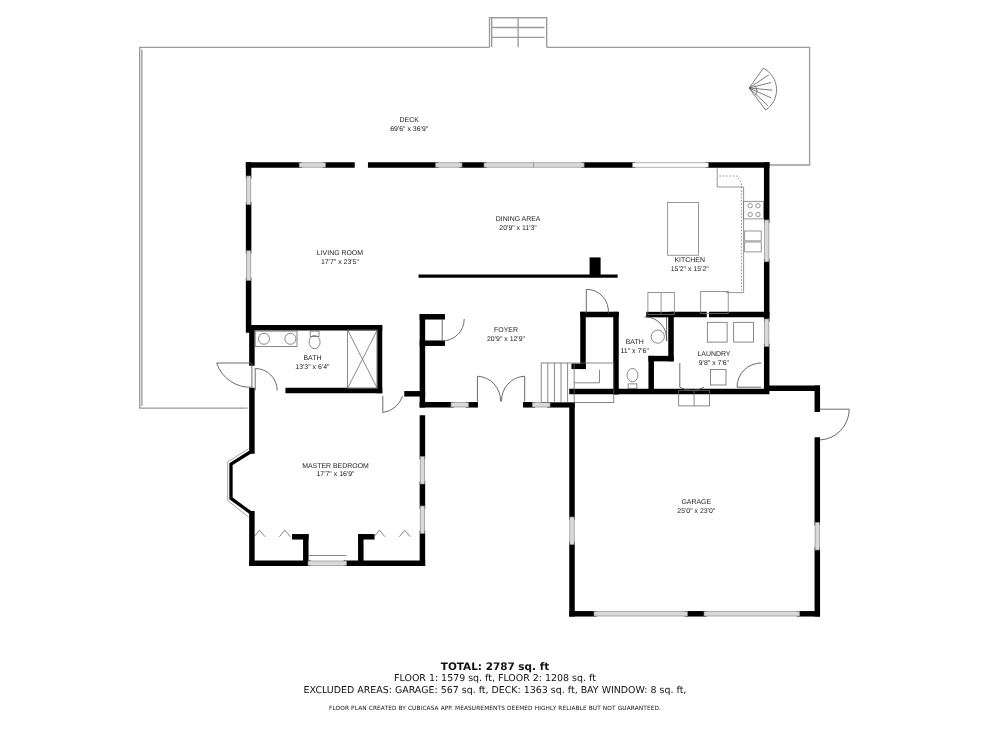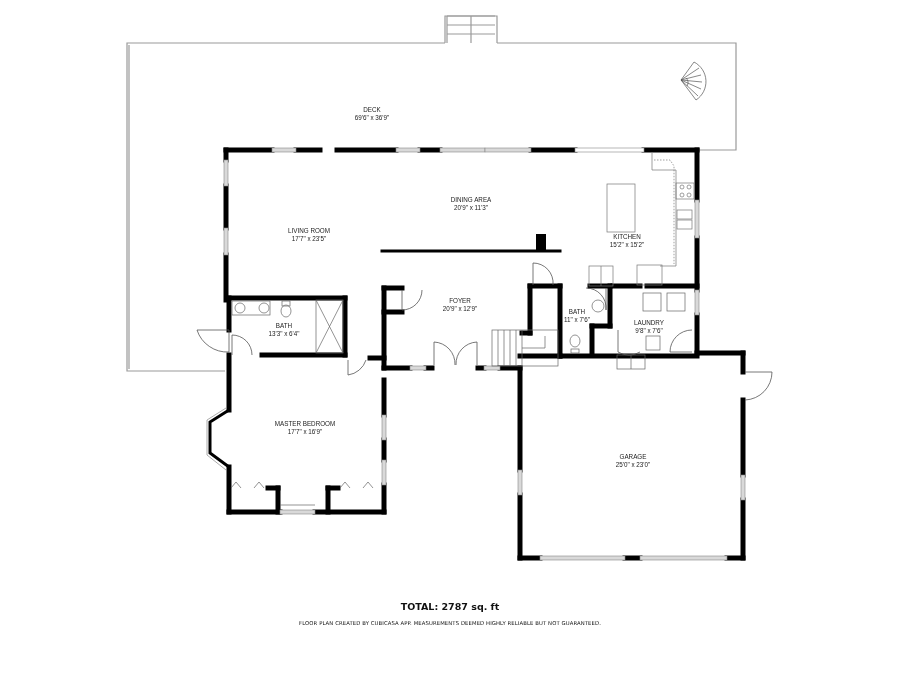--- a/index.html
+++ b/index.html
@@ -246,14 +246,16 @@
   <span>MASTER BEDROOM</span>
   <span class="dim">17'7" x 16'9"</span>
 </div>
 <div class="rlabel" style="left:633px;top:453px;">
   <span>GARAGE</span>
   <span class="dim">25'0" x 23'0"</span>
 </div>
 
 <div id="summary">
   <div class="total">TOTAL: 2787 sq. ft</div>
+  <div class="line">FLOOR 1: 1579 sq. ft, FLOOR 2: 1208 sq. ft</div>
+  <div class="line">EXCLUDED AREAS: GARAGE: 567 sq. ft, DECK: 1363 sq. ft, BAY WINDOW: 8 sq. ft,</div>
   <div class="disclaimer">FLOOR PLAN CREATED BY CUBICASA APP. MEASUREMENTS DEEMED HIGHLY RELIABLE BUT NOT GUARANTEED.</div>
 </div>
 
 </body></html>

